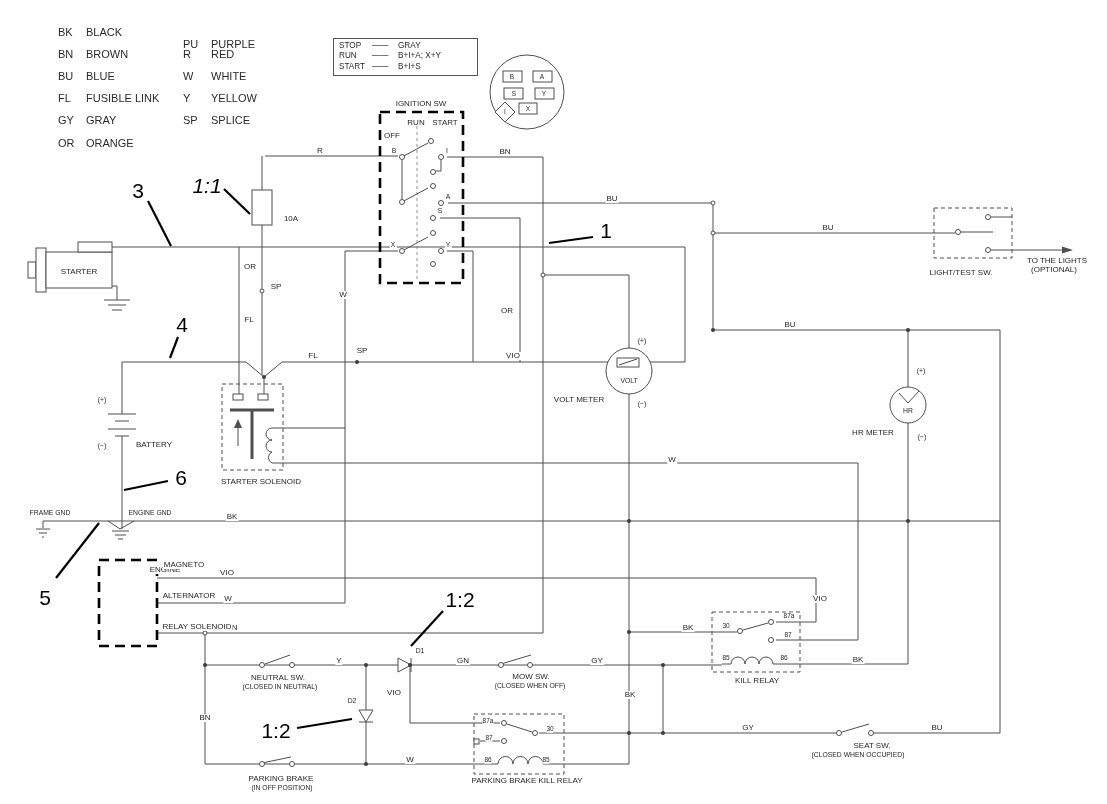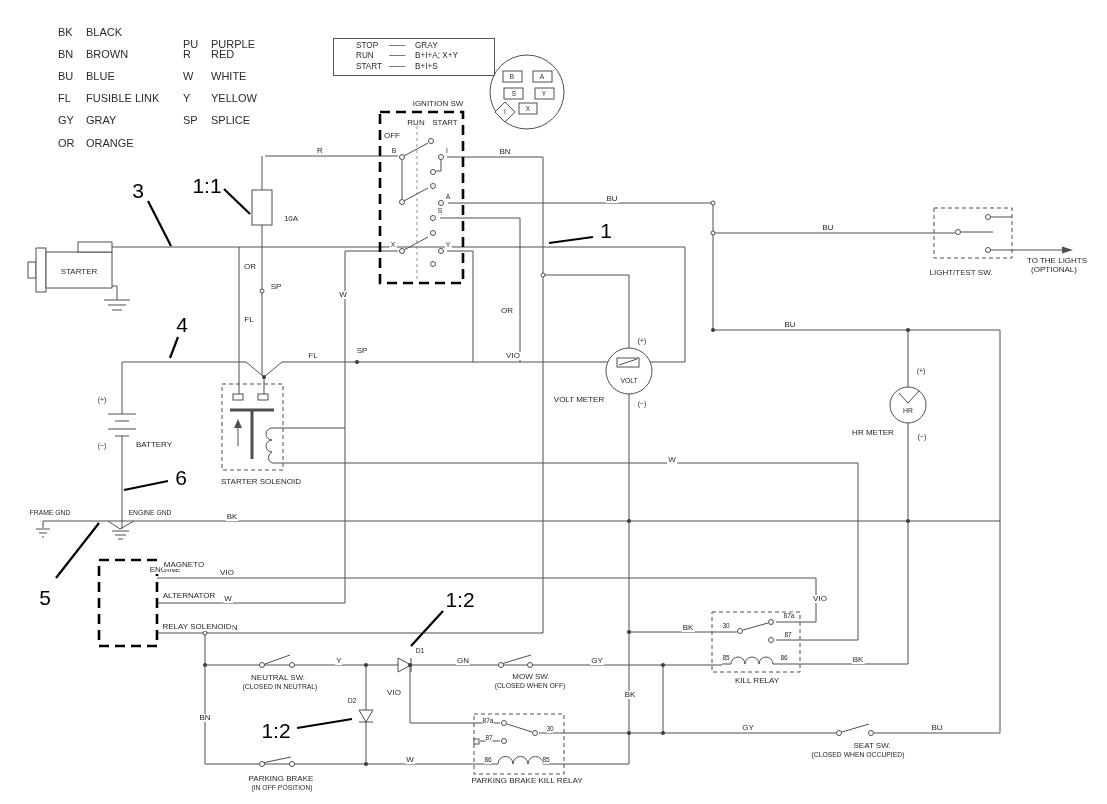--- a/index.html
+++ b/index.html
@@ -10,21 +10,21 @@
        white-space:nowrap;background:#fff;padding:0 1px;color:#262626;
        font-family:"Liberation Sans",sans-serif;}
   .lbl.sub{font-size:6.8px;}
   .lbl.tn{font-size:6.5px;padding:0;}
   .lbl.pin{font-size:6.5px;background:transparent;padding:0;}
   .lbl.nb{background:transparent;}
   .lbl.co{font-size:21px;background:transparent;color:#000;}
   .lrow{position:absolute;display:flex;transform:translateY(-50%);font-size:11px;color:#2b2b2b;}
   .lrow .code{width:28px;}
   #swtable{position:absolute;left:333px;top:38px;width:138px;border:1px solid #555;
-           padding:2px 0 3px 22px;font-size:8.2px;color:#2b2b2b;}
+           padding:2px 0 3px 5px;font-size:8.2px;color:#2b2b2b;}
   #swtable .trow{display:flex;line-height:1.25;}
   #swtable .pos{width:33px;}
   #swtable .dash{width:26px;}
 </style>
 </head>
 <body>
 
 <div id="stage">
 
 <svg class="wiring" width="1107" height="804" viewBox="0 0 1107 804">
@@ -321,21 +321,21 @@
     <span class="lbl" style="left: 820px; top: 599px;">VIO</span>
     <span class="lbl" style="left: 858px; top: 660px;">BK</span>
     <span class="lbl" style="left: 748px; top: 728px;">GY</span>
     <span class="lbl" style="left: 410px; top: 760px;">W</span>
     <span class="lbl nb" style="left: 291px; top: 219px;">10A</span>
     <span class="lbl" style="left: 79px; top: 272px;">STARTER</span>
     <span class="lbl nb" style="left: 154px; top: 445px;">BATTERY</span>
     <span class="lbl sub nb" style="left: 102px; top: 400px;">(+)</span>
     <span class="lbl sub nb" style="left: 102px; top: 446px;">(−)</span>
     <span class="lbl nb" style="left: 261px; top: 482px;">STARTER SOLENOID</span>
-    <span class="lbl" style="left: 421px; top: 104px; margin-left: 17px;">IGNITION SW</span>
+    <span class="lbl" style="left: 421px; top: 104px;">IGNITION SW</span>
     <span class="lbl nb" style="left: 392px; top: 136px;">OFF</span>
     <span class="lbl nb" style="left: 416px; top: 123px;">RUN</span>
     <span class="lbl nb" style="left: 445px; top: 123px;">START</span>
     <span class="lbl sub" style="left: 394px; top: 151px;">B</span>
     <span class="lbl sub" style="left: 447px; top: 151px;">I</span>
     <span class="lbl sub" style="left: 448px; top: 197px;">A</span>
     <span class="lbl sub" style="left: 440px; top: 211px;">S</span>
     <span class="lbl sub" style="left: 393px; top: 245px;">X</span>
     <span class="lbl sub" style="left: 448px; top: 245px;">Y</span>
     <span class="lbl sub" style="left: 50px; top: 513px;">FRAME GND</span>
@@ -377,20 +377,20 @@
     <span class="lbl tn" style="left: 489px; top: 738px;">87</span>
     <span class="lbl tn" style="left: 488px; top: 760px;">86</span>
     <span class="lbl tn" style="left: 546px; top: 760px;">85</span>
     <span class="lbl pin" style="left: 512px; top: 77px;">B</span>
     <span class="lbl pin" style="left: 542px; top: 77px;">A</span>
     <span class="lbl pin" style="left: 514px; top: 94px;">S</span>
     <span class="lbl pin" style="left: 544px; top: 94px;">Y</span>
     <span class="lbl pin" style="left: 528px; top: 109px;">X</span>
     <span class="lbl pin" style="left: 505px; top: 112px;">I</span>
     <span class="lbl co" style="left: 138px; top: 190px;">3</span>
-    <span class="lbl co" style="left: 207px; top: 185px;">1:1</span>
+    <span class="lbl co" style="left: 207px; top: 185px; font-style: italic;">1:1</span>
     <span class="lbl co" style="left: 182px; top: 324px;">4</span>
     <span class="lbl co" style="left: 181px; top: 477px;">6</span>
     <span class="lbl co" style="left: 45px; top: 597px;">5</span>
     <span class="lbl co" style="left: 606px; top: 230px;">1</span>
     <span class="lbl co" style="left: 460px; top: 599px;">1:2</span>
     <span class="lbl co" style="left: 276px; top: 730px;">1:2</span>
   </div>
 
 </body></html>

